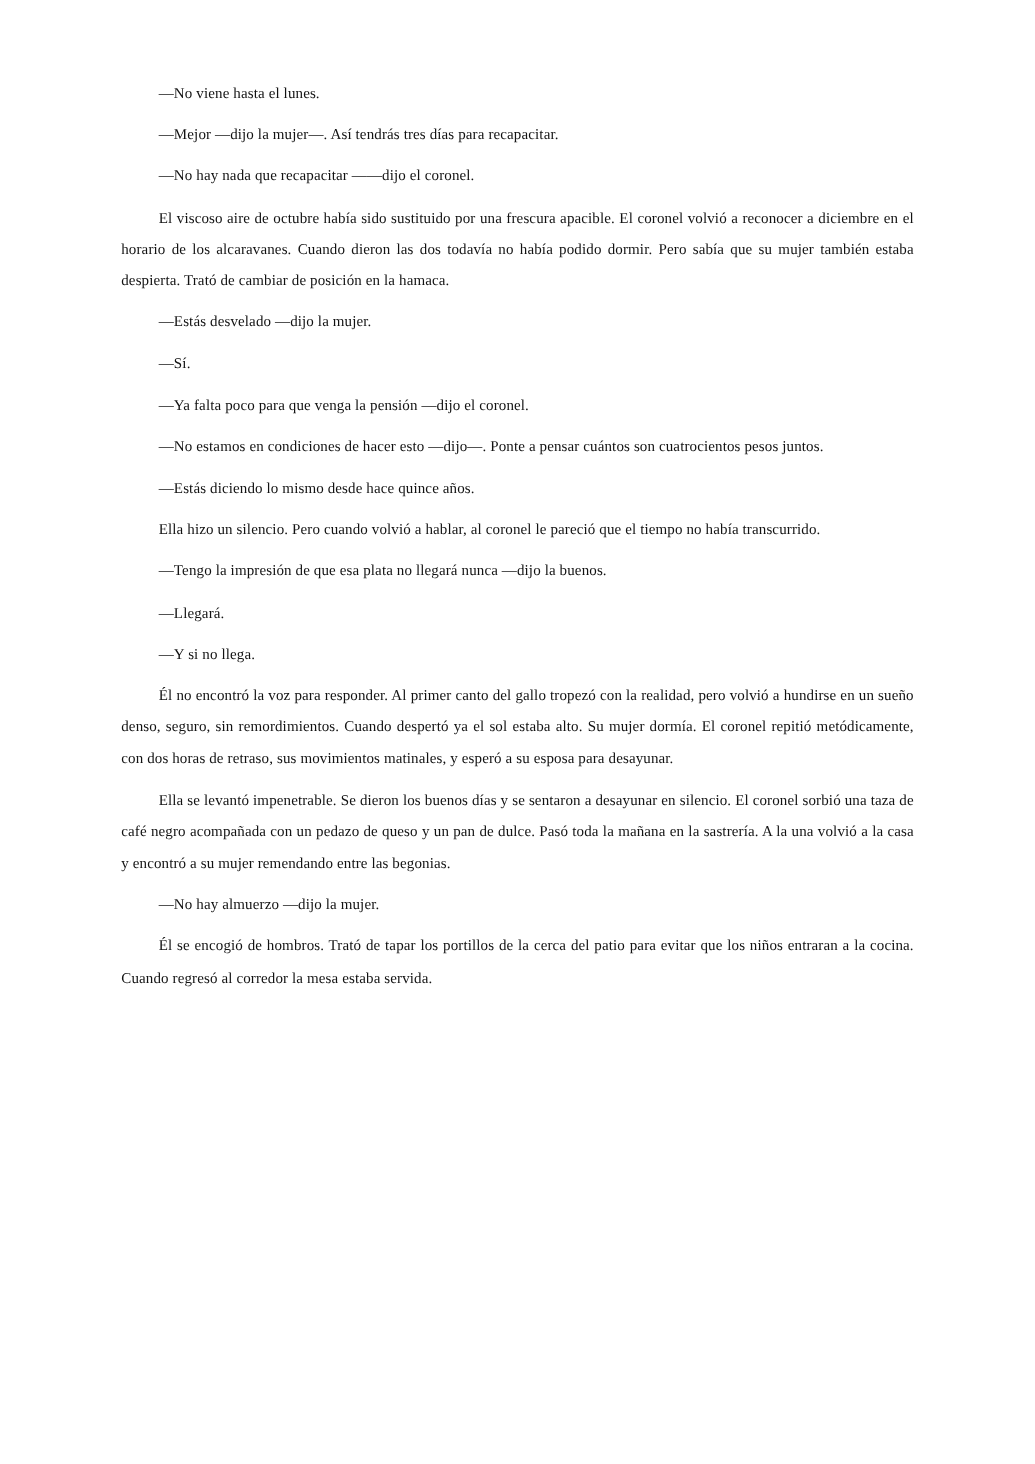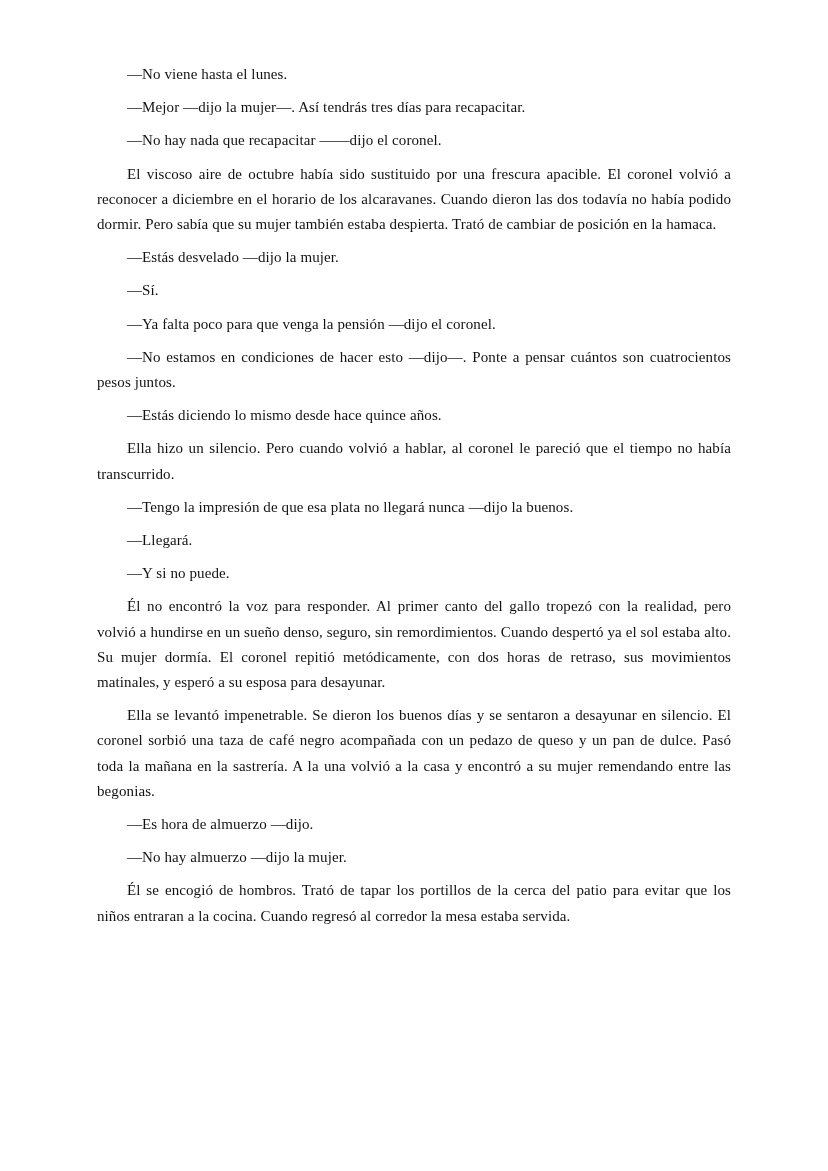--- a/index.html
+++ b/index.html
@@ -13,21 +13,21 @@
     height: 1171px;
     background: #ffffff;
     box-sizing: border-box;
     padding: 62px 97px 0 97px;
     overflow: hidden;
   }
   .text-block {
     width: 634px;
     color: #121212;
     font-family: "Liberation Serif", "DejaVu Serif", serif;
-    font-size: 15px;
+    font-size: 12px;
     line-height: 25.2px;
     text-align: justify;
     text-justify: inter-word;
   }
   .text-block p {
     margin: 0 0 8px 0;
     text-indent: 30px;
     letter-spacing: 0.1px;
   }
 </style>
@@ -41,20 +41,19 @@
     <p>—No hay nada que recapacitar ——dijo el coronel.</p>
     <p>El viscoso aire de octubre había sido sustituido por una frescura apacible. El coronel volvió a reconocer a diciembre en el horario de los alcaravanes. Cuando dieron las dos todavía no había podido dormir. Pero sabía que su mujer también estaba despierta. Trató de cambiar de posición en la hamaca.</p>
     <p>—Estás desvelado —dijo la mujer.</p>
     <p>—Sí.</p>
     <p>—Ya falta poco para que venga la pensión —dijo el coronel.</p>
     <p>—No estamos en condiciones de hacer esto —dijo—. Ponte a pensar cuántos son cuatrocientos pesos juntos.</p>
     <p>—Estás diciendo lo mismo desde hace quince años.</p>
     <p>Ella hizo un silencio. Pero cuando volvió a hablar, al coronel le pareció que el tiempo no había transcurrido.</p>
     <p>—Tengo la impresión de que esa plata no llegará nunca —dijo la buenos.</p>
     <p>—Llegará.</p>
-    <p>—Y si no puede.</p>
+    <p>—Y si no llega.</p>
     <p>Él no encontró la voz para responder. Al primer canto del gallo tropezó con la realidad, pero volvió a hundirse en un sueño denso, seguro, sin remordimientos. Cuando despertó ya el sol estaba alto. Su mujer dormía. El coronel repitió metódicamente, con dos horas de retraso, sus movimientos matinales, y esperó a su esposa para desayunar.</p>
     <p>Ella se levantó impenetrable. Se dieron los buenos días y se sentaron a desayunar en silencio. El coronel sorbió una taza de café negro acompañada con un pedazo de queso y un pan de dulce. Pasó toda la mañana en la sastrería. A la una volvió a la casa y encontró a su mujer remendando entre las begonias.</p>
-    <p>—Es hora de almuerzo —dijo.</p>
     <p>—No hay almuerzo —dijo la mujer.</p>
     <p>Él se encogió de hombros. Trató de tapar los portillos de la cerca del patio para evitar que los niños entraran a la cocina. Cuando regresó al corredor la mesa estaba servida.</p>
   </div>
 </div>
 
 </body></html>

